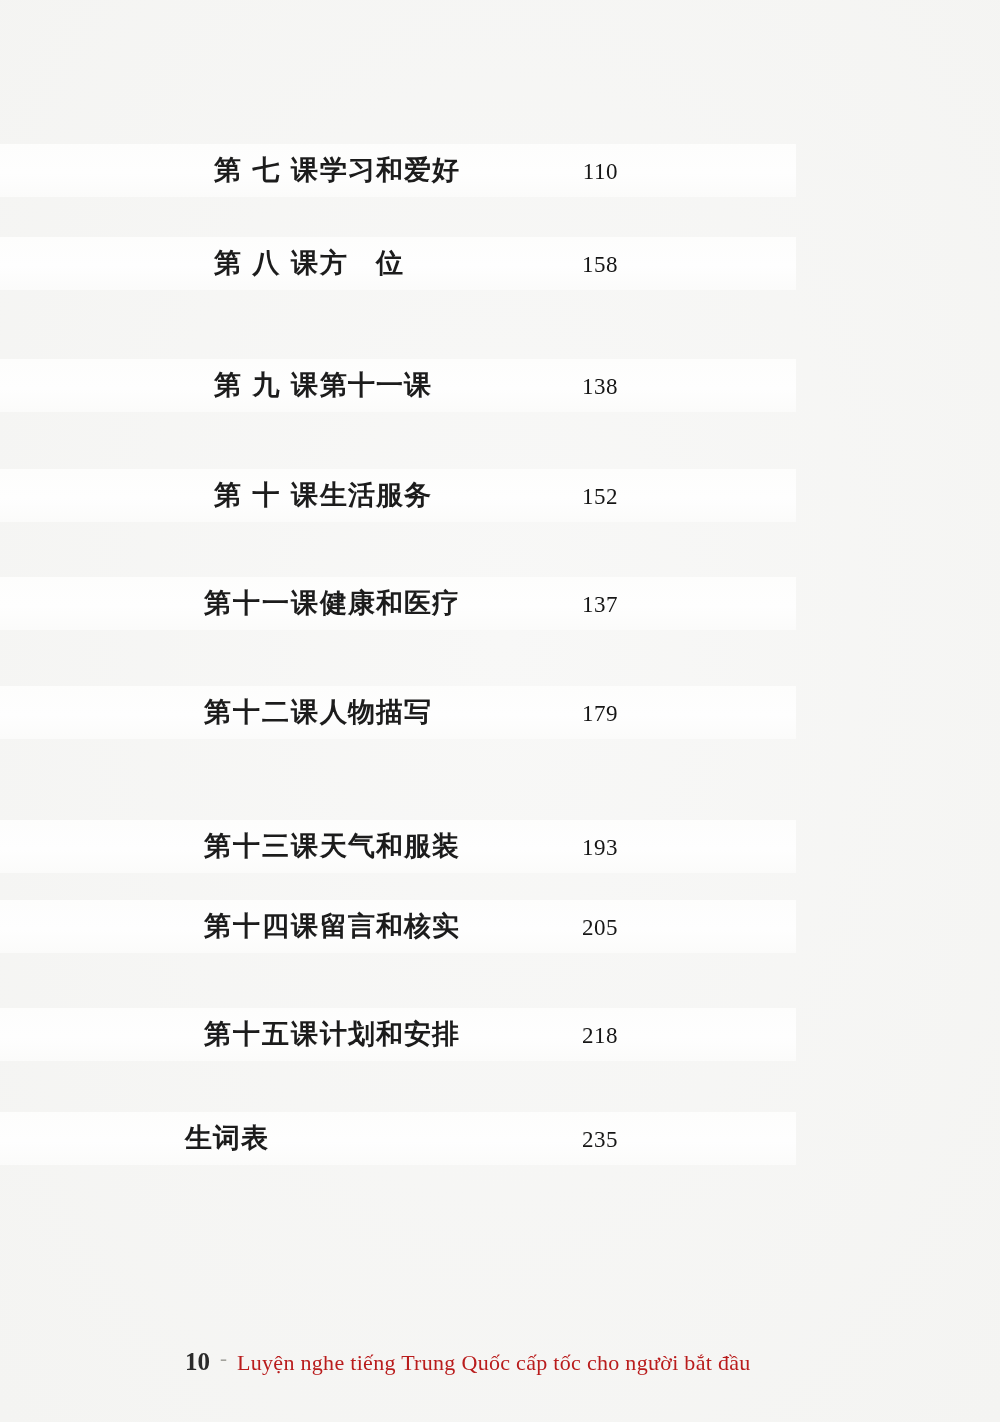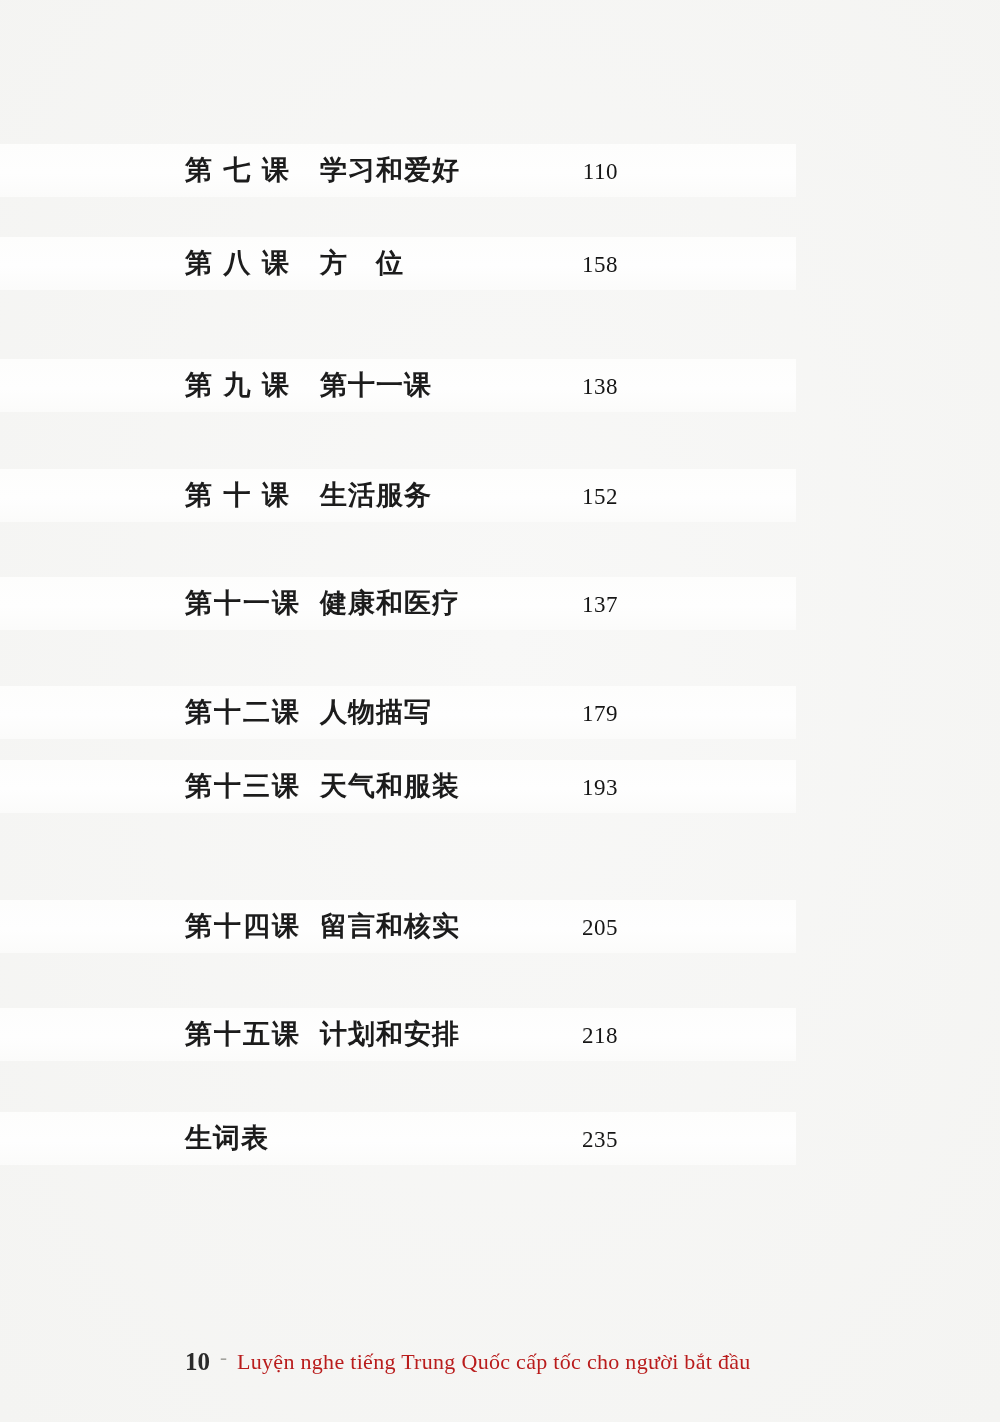--- a/index.html
+++ b/index.html
@@ -21,20 +21,21 @@
   
   .toc-row {
     position: absolute;
     left: 0;
     width: 796px;
     box-sizing: border-box;
     padding: 8px 178px 9px 185px;
     display: flex;
     align-items: baseline;
     background: linear-gradient(180deg, #fdfdfc 0%, #fefefe 55%, #fbfbfa 100%);
+    text-align: right;
   }
   .lesson-label {
     flex: 0 0 135px;
     width: 135px;
     font-size: 27px;
     font-weight: 700;
     color: #1c1c1c;
     letter-spacing: 2px;
     white-space: pre;
   }
@@ -56,21 +57,21 @@
     font-size: 23px;
     font-weight: 400;
     color: #161616;
     letter-spacing: 0.5px;
   }
   .footer {
     position: absolute;
     left: 185px;
     top: 1348px;
     display: flex;
-    align-items: center;
+    align-items: flex-end;
   }
   .footer-page-number {
     font-family: "Liberation Serif", serif;
     font-size: 25px;
     font-weight: 600;
     color: #2a2a2a;
   }
   .footer-separator {
     font-family: "Liberation Serif", serif;
     font-size: 21px;
@@ -127,21 +128,21 @@
     <span class="page-num">137</span>
   </div>
 
   <div class="toc-row" style="top:686px">
     <span class="lesson-label">第十二课</span>
     <span class="lesson-title">人物描写</span>
     <span class="row-spacer"></span>
     <span class="page-num">179</span>
   </div>
 
-  <div class="toc-row" style="top:760px">
+  <div class="toc-row" style="top:820px">
     <span class="lesson-label">第十三课</span>
     <span class="lesson-title">天气和服装</span>
     <span class="row-spacer"></span>
     <span class="page-num">193</span>
   </div>
 
   <div class="toc-row" style="top:900px">
     <span class="lesson-label">第十四课</span>
     <span class="lesson-title">留言和核实</span>
     <span class="row-spacer"></span>

